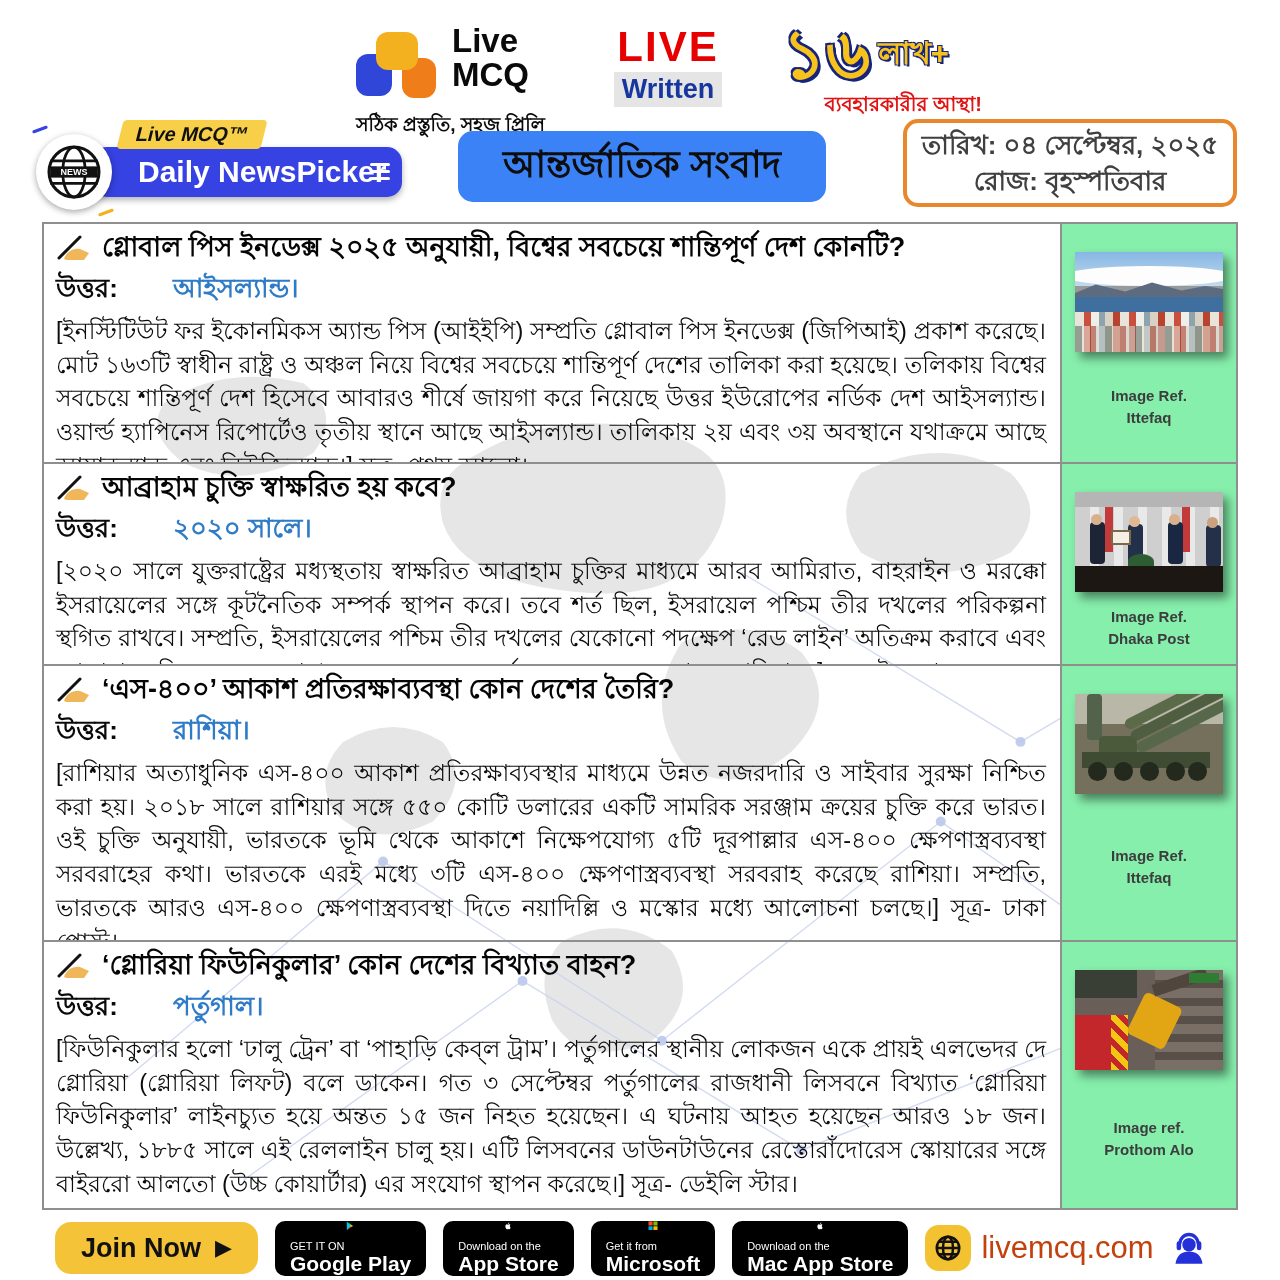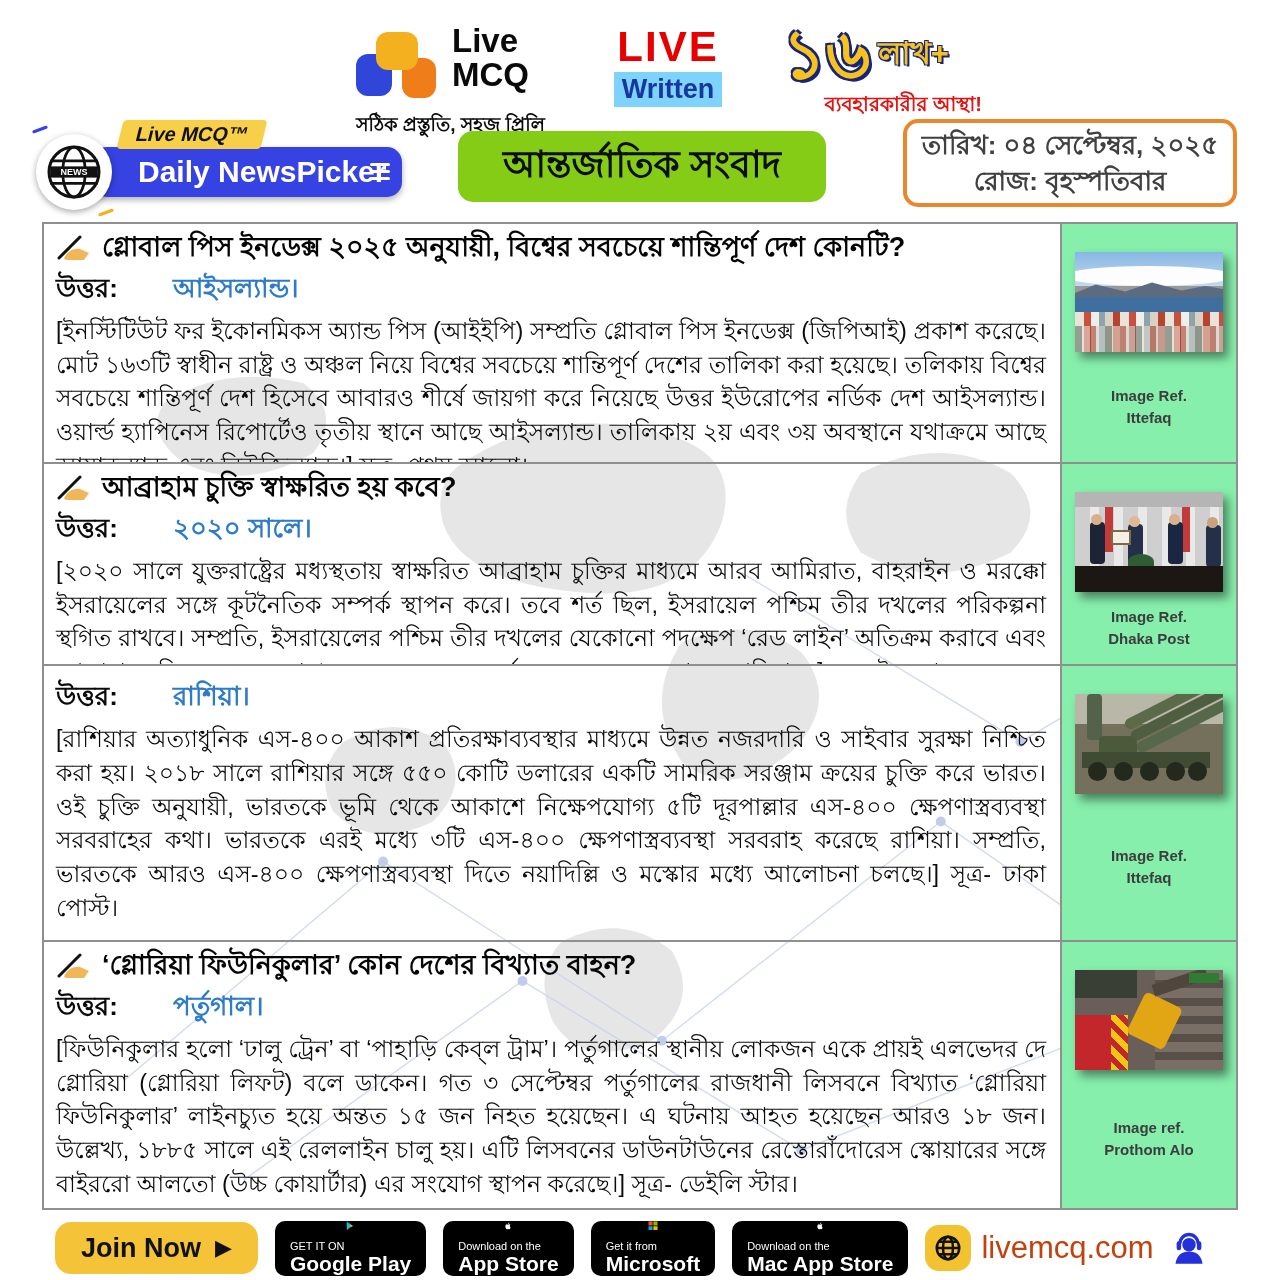--- a/index.html
+++ b/index.html
@@ -12,21 +12,21 @@
   .lm-mark { position:absolute; left:0; top:4px; width:86px; height:80px; }
   .lm-sq { position:absolute; border-radius:12px; }
   .lm-sq.b { left:0; top:26px; width:36px; height:42px; background:#2f46d8; }
   .lm-sq.o { left:46px; top:30px; width:34px; height:40px; background:#ef7d1a; }
   .lm-sq.y { left:20px; top:4px; width:42px; height:38px; background:#f3b11f; }
   .lm-word { margin-left:96px; font-weight:bold; font-size:33px; line-height:1.02; color:#0a0a0a; }
   .lm-tagline { position:absolute; left:0; top:86px; width:230px; font-size:19px; font-weight:bold; white-space:nowrap; }
 
   .lw-logo { left:608px; top:26px; width:120px; text-align:center; }
   .lw-live { color:#e60000; font-weight:900; font-size:42px; letter-spacing:2px; line-height:1; }
-  .lw-box { display:inline-block; margin-top:4px; background:#7dd3fc; padding:2px 8px; }
+  .lw-box { display:inline-block; margin-top:4px; background:#e5e5e5; padding:2px 8px; }
   .lw-box span { color:#17379e; font-weight:bold; font-size:27px; }
 
   .users-badge { left:782px; top:22px; width:200px; }
   .ub-row { display:flex; align-items:flex-end; }
   .ub-num { font-size:68px; font-weight:900; color:#f6c21b; line-height:.95;
             text-shadow:3px 3px 0 #16247c,-2px -2px 0 #16247c,2px -2px 0 #16247c,-2px 2px 0 #16247c; }
   .ub-unit { font-size:31px; font-weight:900; color:#f6c21b; margin-left:8px; margin-bottom:6px;
             text-shadow:2px 2px 0 #16247c,-1px -1px 0 #16247c,1px -1px 0 #16247c,-1px 1px 0 #16247c; }
   .ub-cap { color:#e01414; font-weight:bold; font-size:20px; text-align:right; margin-top:2px; }
 
@@ -37,21 +37,21 @@
              align-items:center; padding-left:46px; box-shadow:0 3px 6px rgba(0,0,0,.3); }
   .np-burger { position:absolute; right:12px; top:16px; width:20px; }
   .np-burger i { display:block; height:3px; background:#fff; margin-bottom:4px; border-radius:2px; }
   .np-tag { position:absolute; left:92px; top:0; background:#f7cf49; transform:skewX(-14deg);
             padding:3px 16px; font-weight:bold; font-size:20px; color:#111; border-radius:4px; }
   .np-circle { position:absolute; left:8px; top:14px; width:76px; height:76px; background:#fff;
                border-radius:50%; box-shadow:0 2px 6px rgba(0,0,0,.35); display:flex;
                align-items:center; justify-content:center; }
   .np-dash { position:absolute; width:16px; height:3px; border-radius:2px; background:#3642e2; }
 
-  .section-pill { left:458px; top:131px; width:368px; height:71px; background:#84cc16;
+  .section-pill { left:458px; top:131px; width:368px; height:71px; background:#3b82f6;
                   border-radius:15px; display:flex; align-items:center; justify-content:center;
                   font-size:37px; font-weight:800; color:#0d0d0d; }
 
   .date-box { left:903px; top:119px; width:334px; height:88px; background:#fff;
               border:4px solid #e8872b; border-radius:15px; display:flex; flex-direction:column;
               align-items:center; justify-content:center; color:#404040; font-weight:800;
               font-size:26px; line-height:1.4; }
 
   
   .content { left:42px; top:222px; width:1196px; height:988px; border:2px solid #8f8f8f;
@@ -285,20 +285,27 @@
           <div class="caption">
         <div>Image Ref.</div>
             <div>Dhaka Post</div>
       </div>
         </div>
     </div>
   </div>
 
   <div class="qa-row">
     <div class="qa-text">
+      <div class="q-line">
+        <svg class="pen-icon" width="36" height="26" viewBox="0 0 36 26">
+          <path d="M3 24 L24 3" stroke="#111" stroke-width="3" stroke-linecap="round"></path>
+          <path d="M8 25c2-7 9-11 16-10l9 4-5 7c-7 2-16 1-20-1z" fill="#f0b75a"></path>
+        </svg>
+        <span>‘এস-৪০০’ আকাশ প্রতিরক্ষাব্যবস্থা কোন দেশের তৈরি?</span>
+      </div>
       <div class="a-line">
         <span>উত্তর:</span>
         <span class="a-val">রাশিয়া।</span>
       </div>
       <div class="qa-body">[রাশিয়ার অত্যাধুনিক এস-৪০০ আকাশ প্রতিরক্ষাব্যবস্থার মাধ্যমে উন্নত নজরদারি ও সাইবার সুরক্ষা নিশ্চিত করা হয়। ২০১৮ সালে রাশিয়ার সঙ্গে ৫৫০ কোটি ডলারের একটি সামরিক সরঞ্জাম ক্রয়ের চুক্তি করে ভারত। ওই চুক্তি অনুযায়ী, ভারতকে ভূমি থেকে আকাশে নিক্ষেপযোগ্য ৫টি দূরপাল্লার এস-৪০০ ক্ষেপণাস্ত্রব্যবস্থা সরবরাহের কথা। ভারতকে এরই মধ্যে ৩টি এস-৪০০ ক্ষেপণাস্ত্রব্যবস্থা সরবরাহ করেছে রাশিয়া। সম্প্রতি, ভারতকে আরও এস-৪০০ ক্ষেপণাস্ত্রব্যবস্থা দিতে নয়াদিল্লি ও মস্কোর মধ্যে আলোচনা চলছে।] সূত্র- ঢাকা পোস্ট।</div>
     </div>
     <div class="qa-media">
       <div class="photo">
         <div class="p3-bg"></div>
           <div class="p3-pole"></div>

